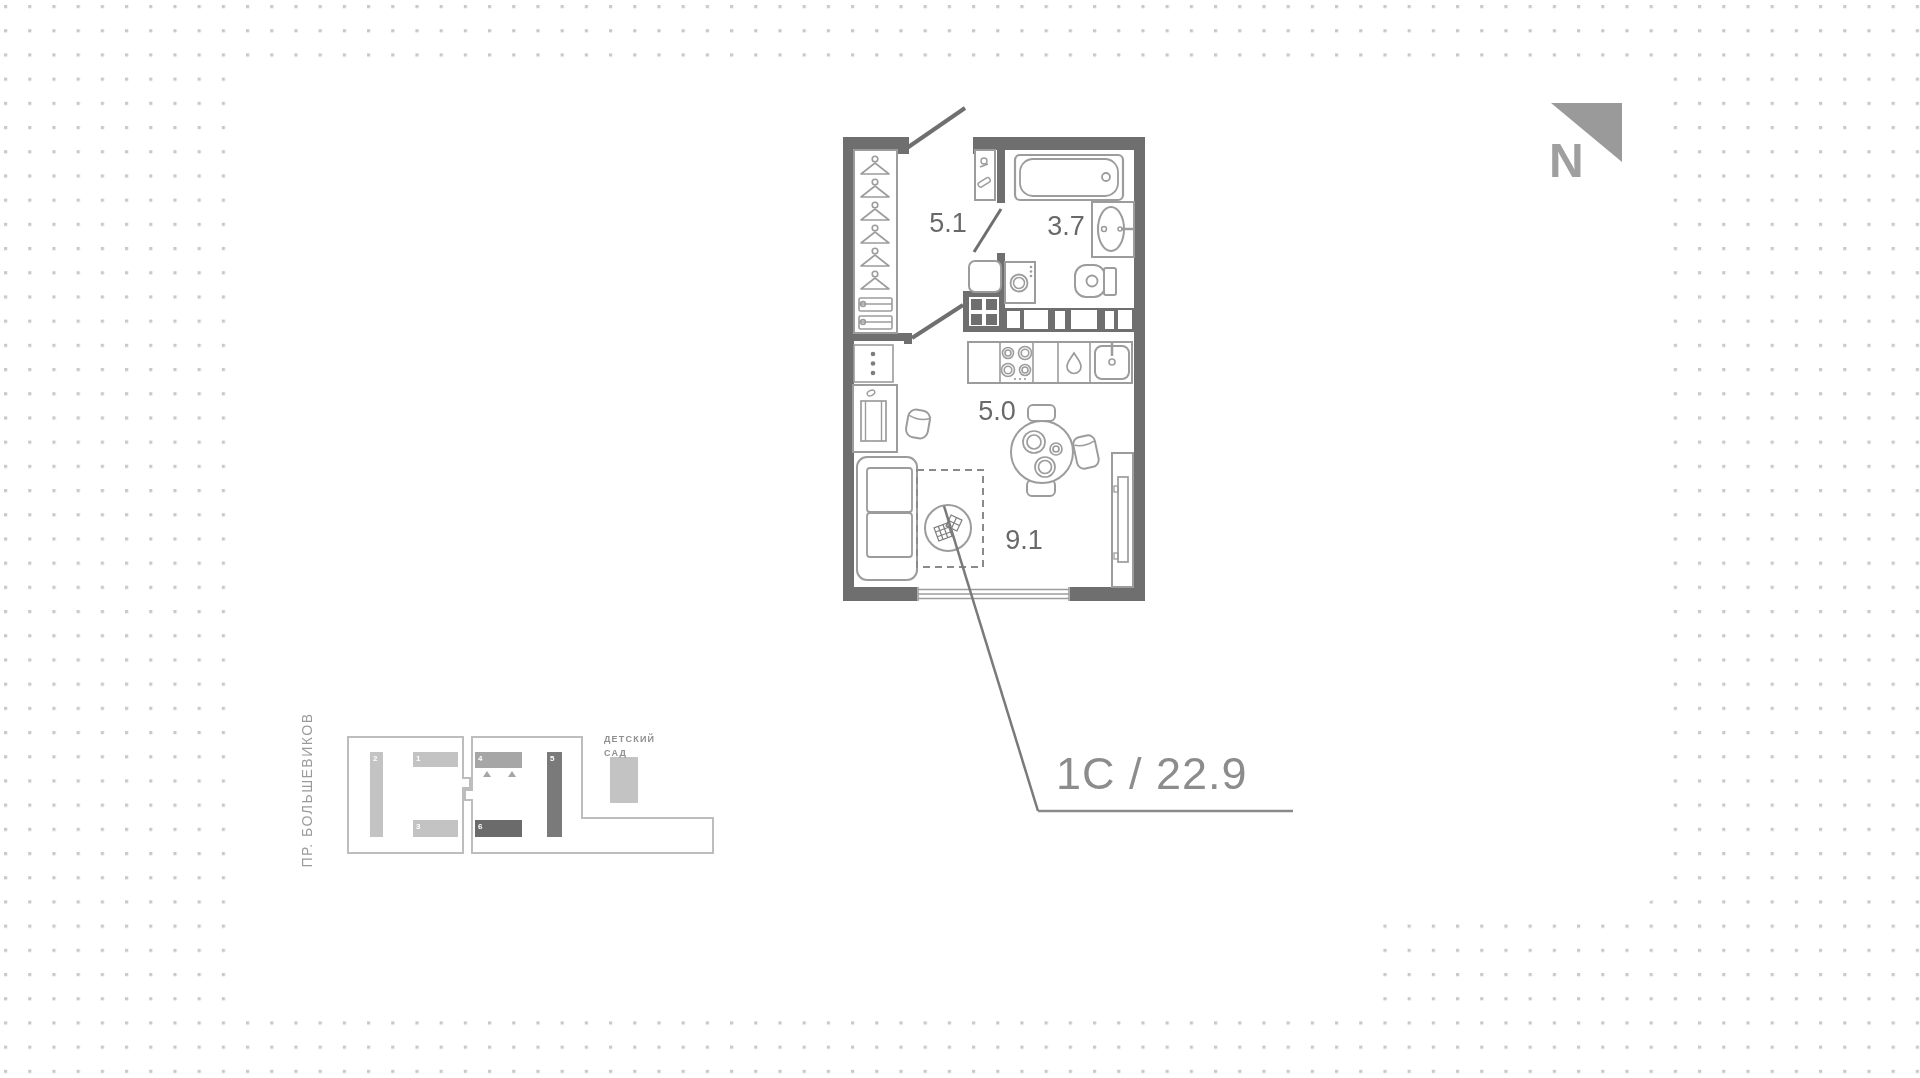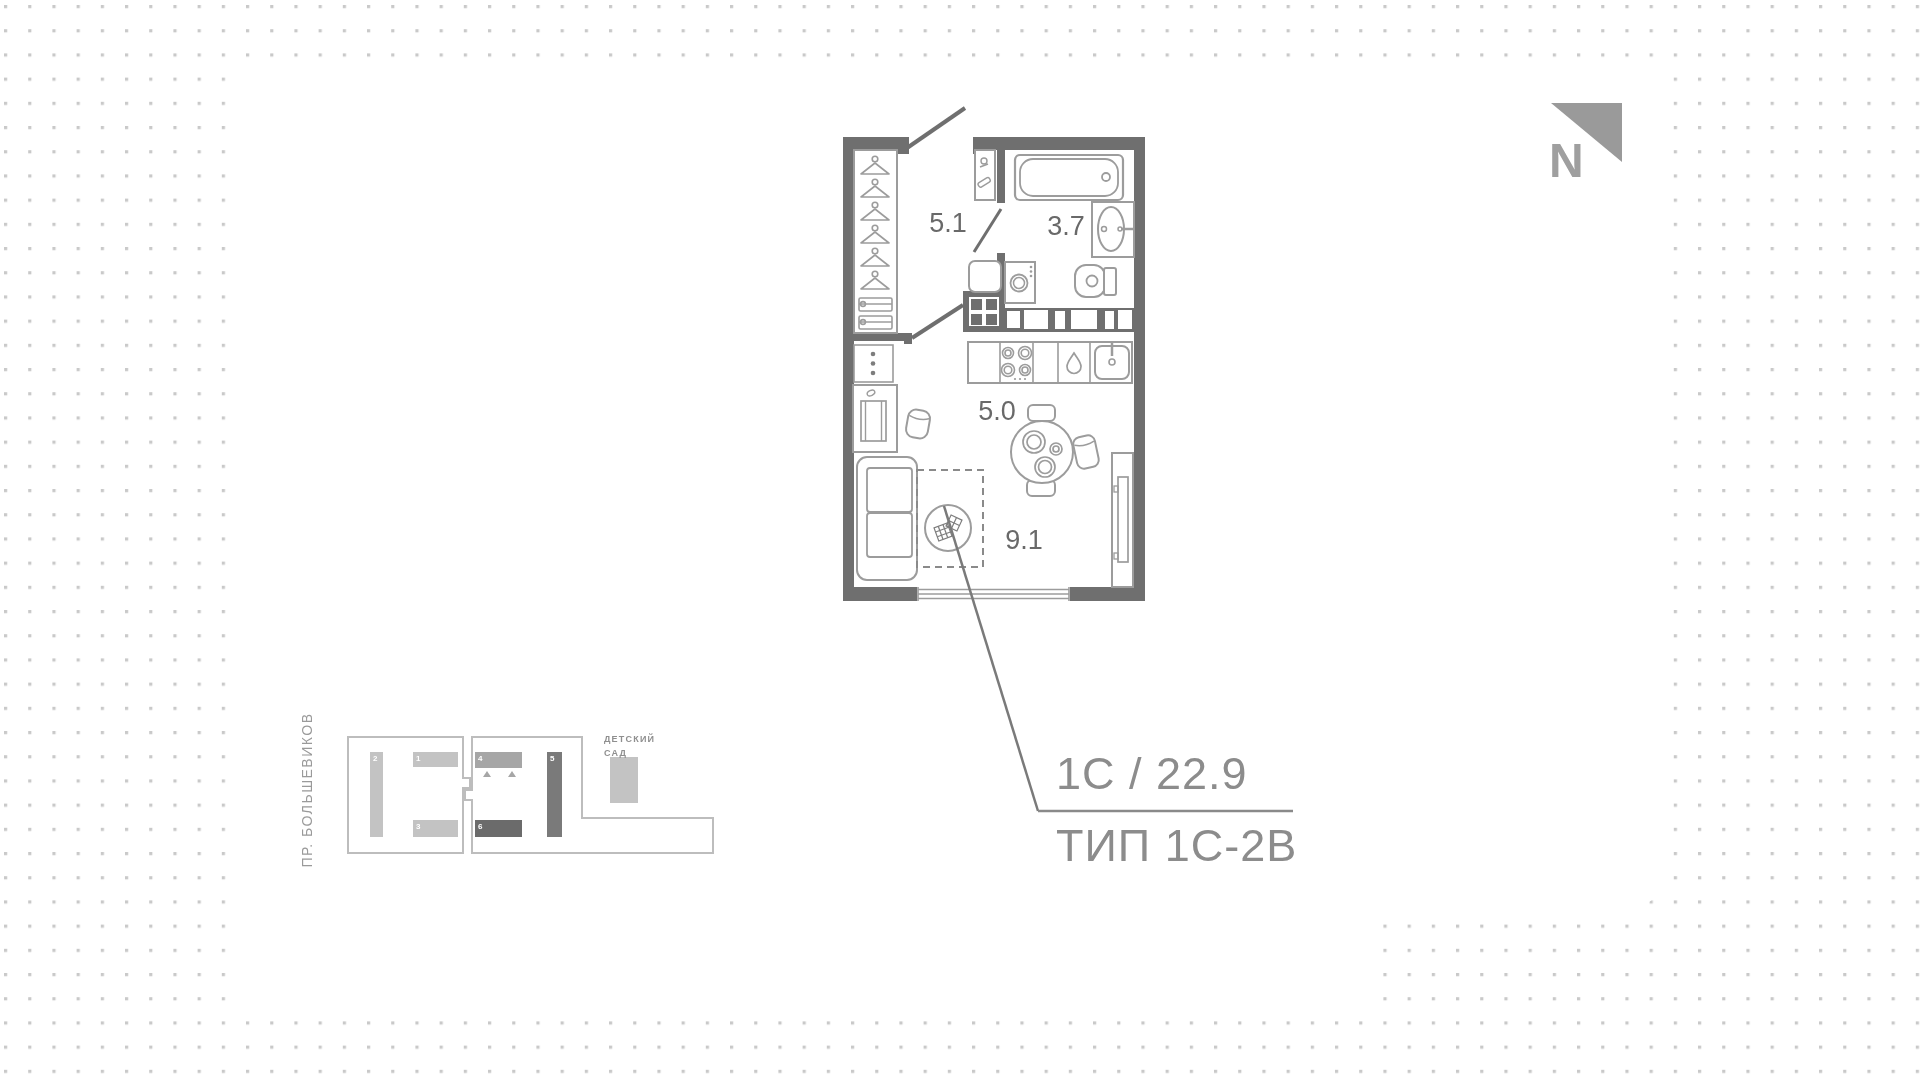--- a/index.html
+++ b/index.html
@@ -265,21 +265,20 @@
   </svg>
 
   <svg class="abs" style="left:0;top:0" width="1920" height="1078">
     <polygon points="1551,103 1622,103 1622,162" fill="#9a9a9a"></polygon>
     <line x1="944" y1="506" x2="1038" y2="811" stroke="#7a7a7a" stroke-width="2.5"></line>
     <line x1="1038" y1="811" x2="1293" y2="811" stroke="#8a8a8a" stroke-width="2.5"></line>
     <text x="1549" y="177" font-size="48" font-weight="bold" fill="#9f9f9f">N</text>
   </svg>
 
   <div class="abs callout-line1">1С / 22.9</div>
-  <div class="abs callout-line2">ТИП 1С-2В</div>
 
   <svg class="abs" style="left:285px;top:700px" width="450" height="180" viewBox="0 0 450 180">
     <g fill="none" stroke="#bdbdbd" stroke-width="2">
       <path d="M63,37 H178 V78 H185 V88 H178 V153 H63 Z"></path>
       <path d="M187,37 H297 V118 H428 V153 H187 V100 H180 V90 H187 Z"></path>
     </g>
     <rect x="85" y="52" width="13" height="85" fill="#c3c3c3"></rect>
     <rect x="128" y="52" width="45" height="15" fill="#c3c3c3"></rect>
     <rect x="128" y="120" width="45" height="17" fill="#c3c3c3"></rect>
     <rect x="190" y="52" width="47" height="16" fill="#a6a6a6"></rect>

